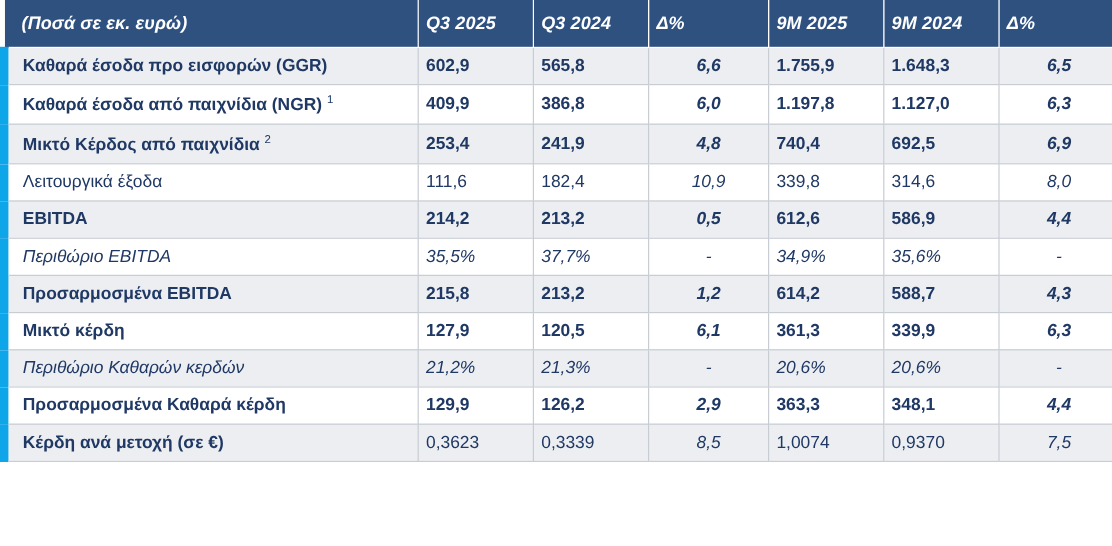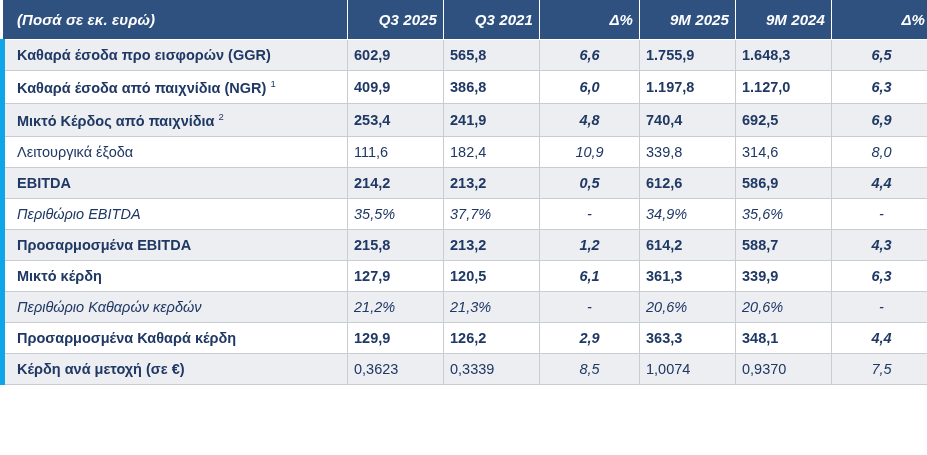--- a/index.html
+++ b/index.html
@@ -28,21 +28,21 @@
   table.fin col.c-label { width: 345px; }
   table.fin col.c-num   { width: 96px; }
   table.fin col.c-delta { width: 100px; }
 
   thead th {
     background: #2e5180;
     color: #ffffff;
     font-size: 15px;
     font-weight: bold;
     font-style: italic;
-    text-align: right;
+    text-align: left;
     padding: 11px 6px;
     border: 1px solid #ffffff;
     border-top: none;
     letter-spacing: 0.1px;
   }
   thead th.label-head {
     text-align: left;
     padding-left: 14px;
     font-size: 15px;
   }
@@ -69,21 +69,21 @@
 
   
   tr.shade td { background: #eceef1; }
   tr.plain td { background: #ffffff; }
 
   
   td.b { font-weight: bold; }
   td.i { font-style: italic; }
 
   
-  tbody tr td:first-child { border-left: 5px solid #0ea5e9; }
+  tbody tr td:first-child { border-left: 7px solid #0ea5e9; }
 
   sup {
     font-size: 9.5px;
     vertical-align: super;
     font-weight: normal;
   }
 
   .footnotes {
     padding: 10px 0 0 14px;
   }
@@ -108,21 +108,21 @@
       <col class="c-num">
       <col class="c-delta">
       <col class="c-num">
       <col class="c-num">
       <col class="c-delta">
     </colgroup>
     <thead>
       <tr>
         <th class="label-head">(Ποσά σε εκ. ευρώ)</th>
         <th>Q3 2025</th>
-        <th>Q3 2021</th>
+        <th>Q3 2024</th>
         <th>Δ%</th>
         <th>9M 2025</th>
         <th>9M 2024</th>
         <th>Δ%</th>
       </tr>
     </thead>
     <tbody id="fin-body">
         <tr class="shade">
           <td class="label b"><span>Καθαρά έσοδα προ εισφορών (GGR)</span></td>
           <td class="num b">602,9</td>

